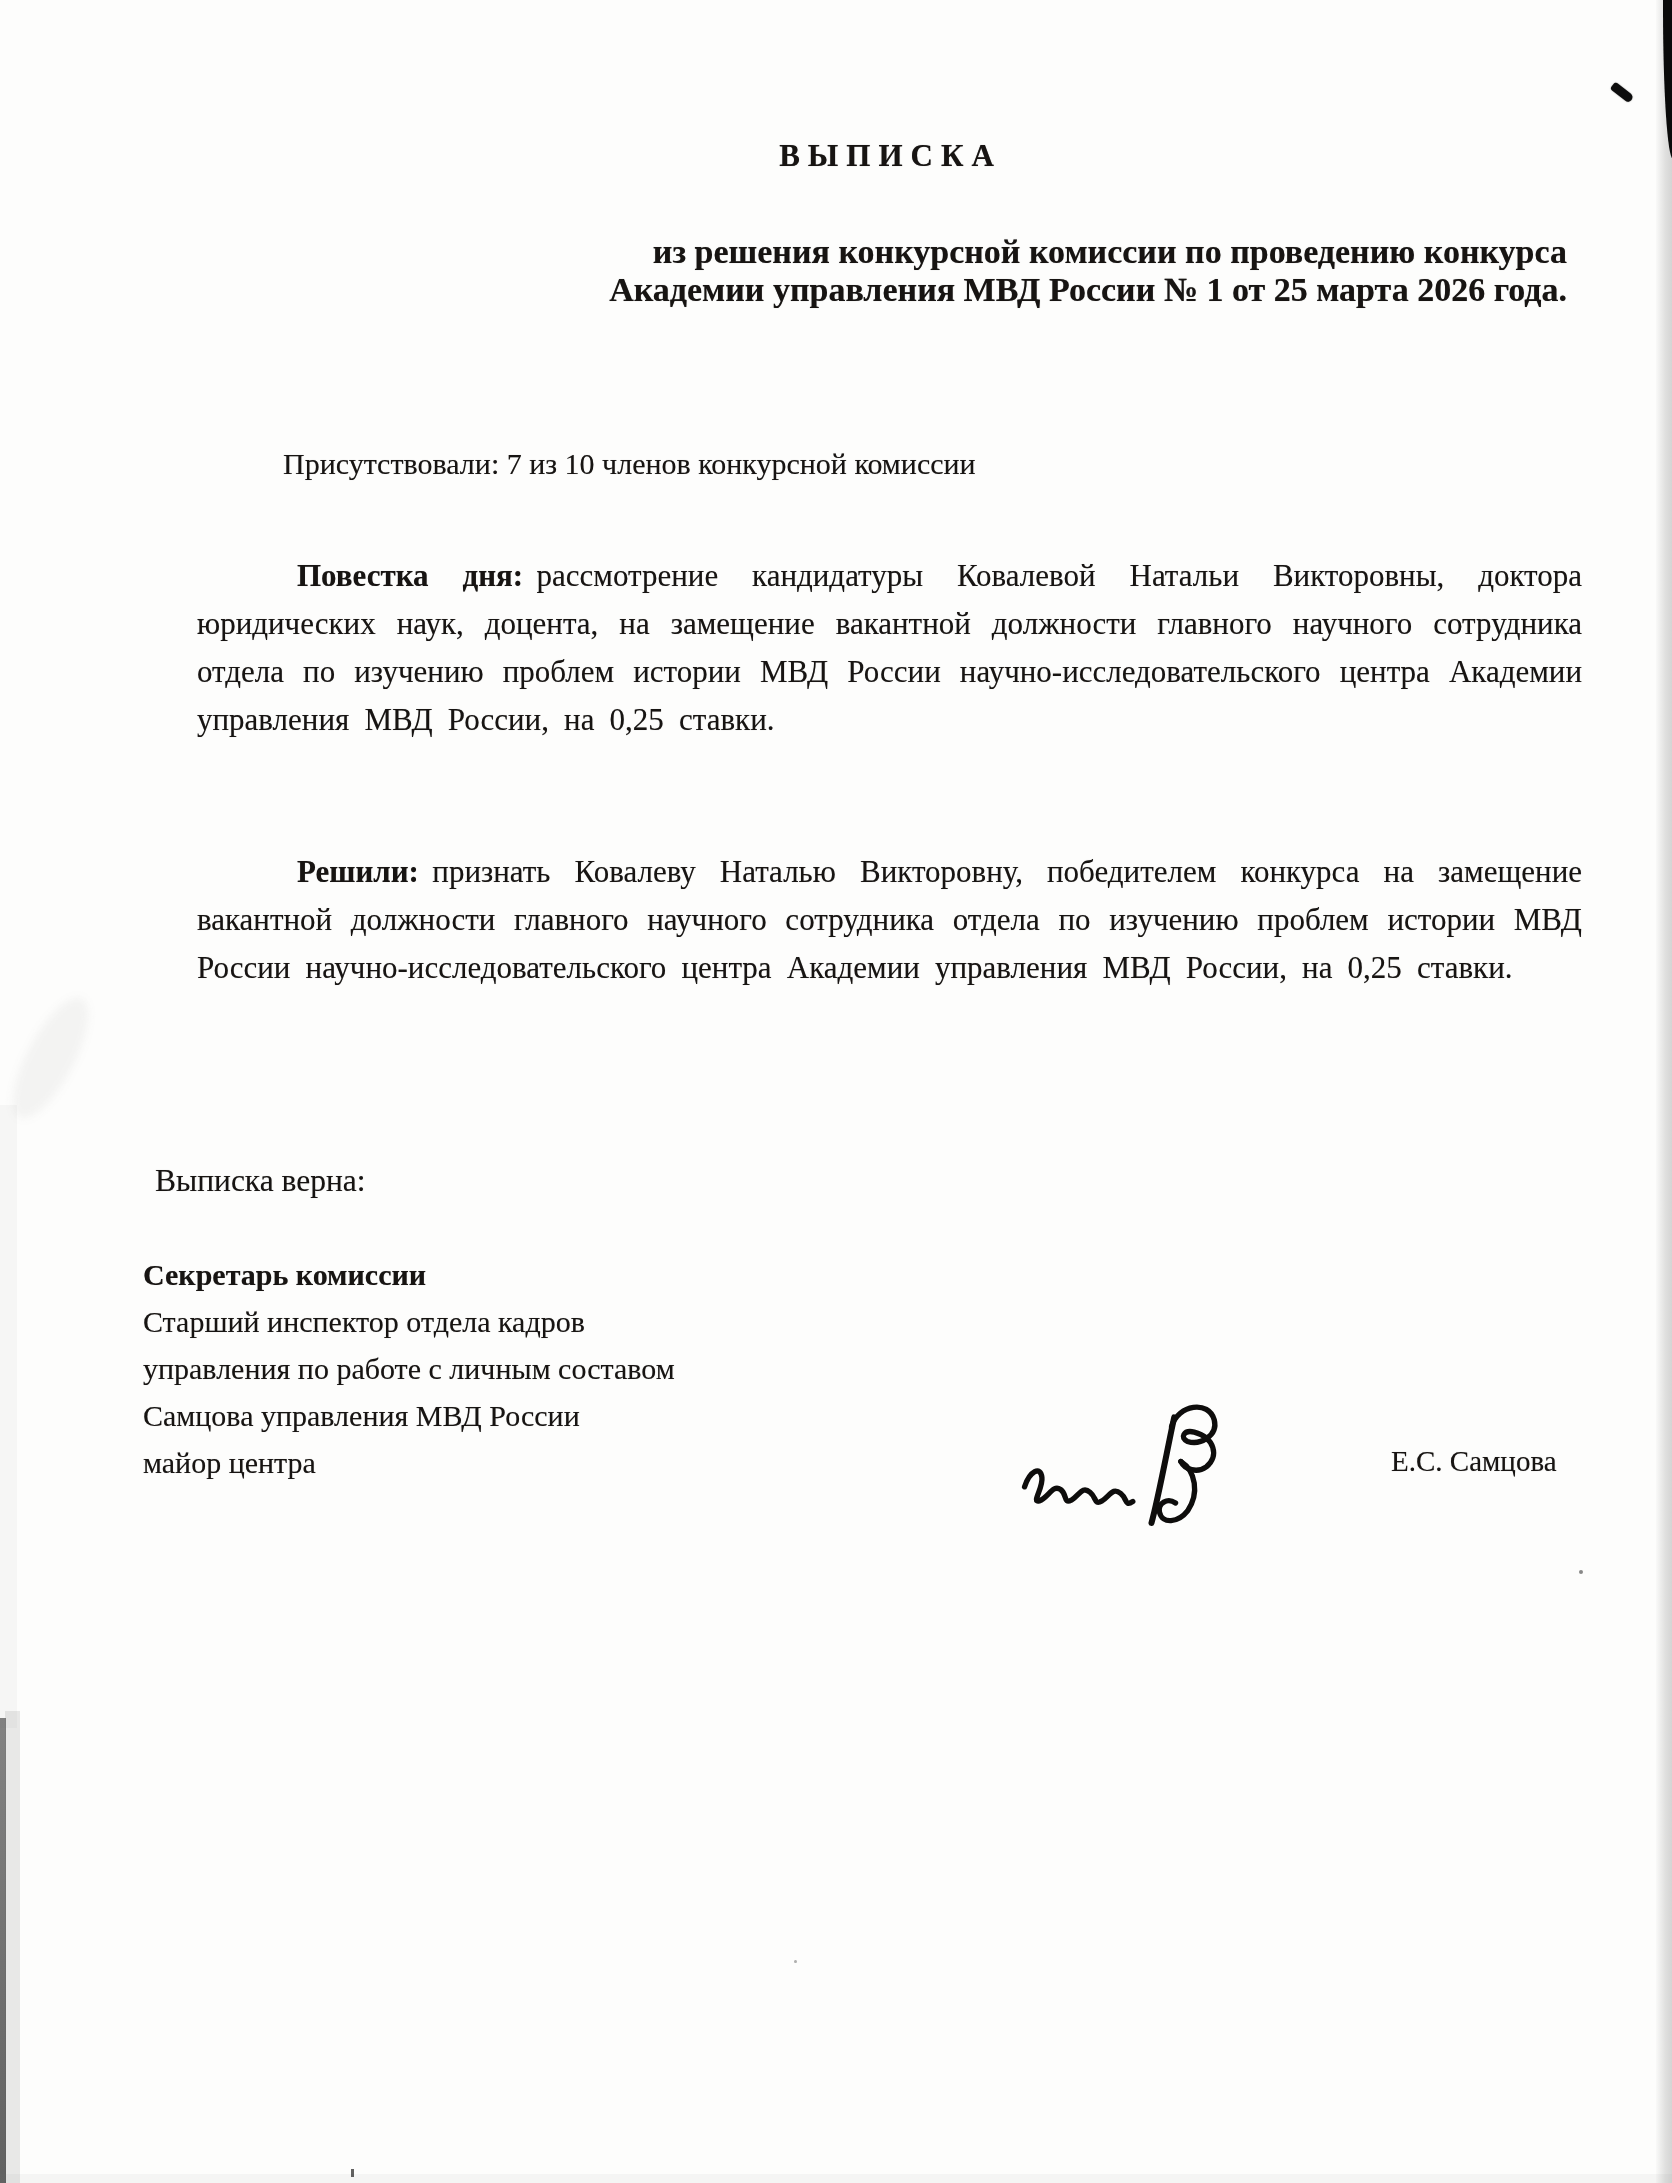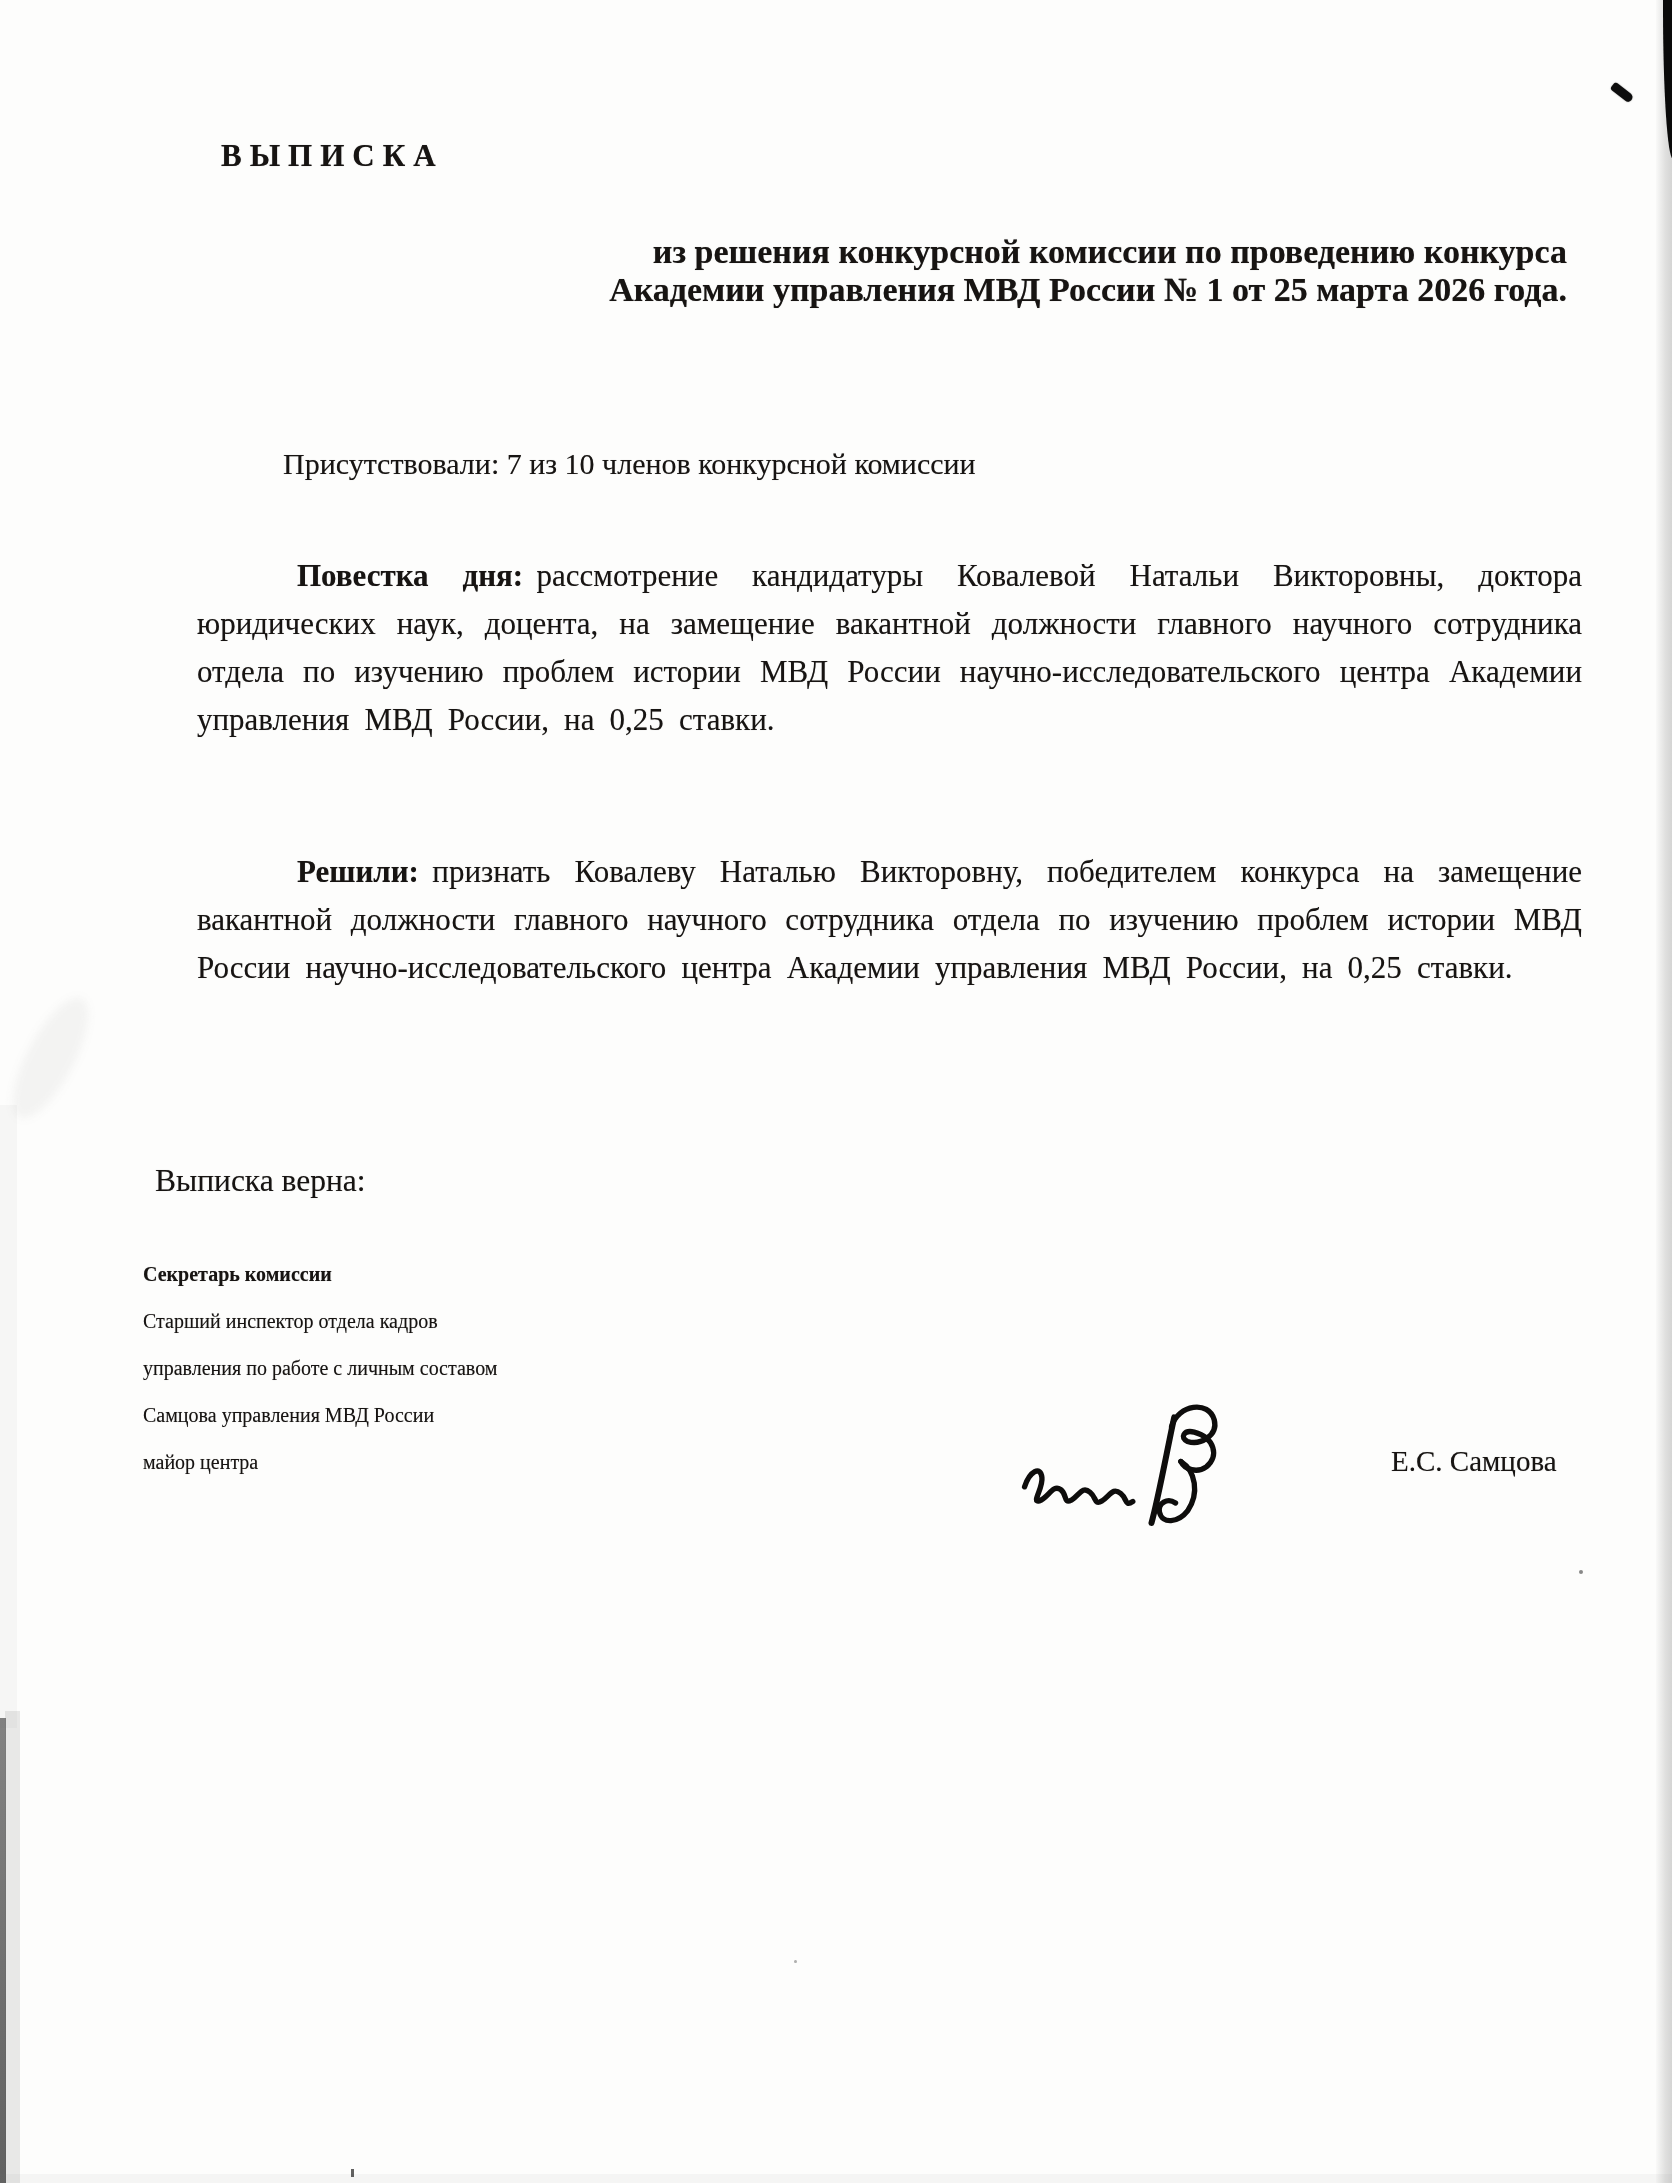--- a/index.html
+++ b/index.html
@@ -14,20 +14,21 @@
     background: #fdfdfc;
     overflow: hidden;
     font-family: "Liberation Serif", serif;
     color: #171412;
   }
   .abs { position: absolute; }
 
   
   .doc-title {
     left: 221px; top: 138px; width: 1339px;
+    text-align: center;
     font-size: 31px; font-weight: bold;
     letter-spacing: 8px;
     text-shadow: 0 0 0.7px rgba(10,10,10,.55);
   }
   .subtitle {
     left: 254px; top: 233px; width: 1313px;
     text-align: right;
     font-size: 34px; font-weight: bold;
     line-height: 38px;
     text-shadow: 0 0 0.7px rgba(10,10,10,.5);
@@ -50,21 +51,21 @@
   .para b { margin-right: 13.4px; }
   .para-agenda { top: 536px; }
   .para-decision { top: 832px; }
   .certification {
     left: 155px; top: 1163px;
     font-size: 31.5px;
     text-shadow: 0 0 0.7px rgba(10,10,10,.4);
   }
   .sig-block {
     left: 143px; top: 1251px; width: 938px;
-    font-size: 20px; line-height: 47px;
+    font-size: 30px; line-height: 47px;
     text-shadow: 0 0 0.7px rgba(10,10,10,.4);
   }
   .sig-block .bold-line { font-weight: bold; }
   .sig-name {
     left: 1391px; top: 1445px;
     font-size: 29px;
     text-shadow: 0 0 0.7px rgba(10,10,10,.45);
   }
 
   

